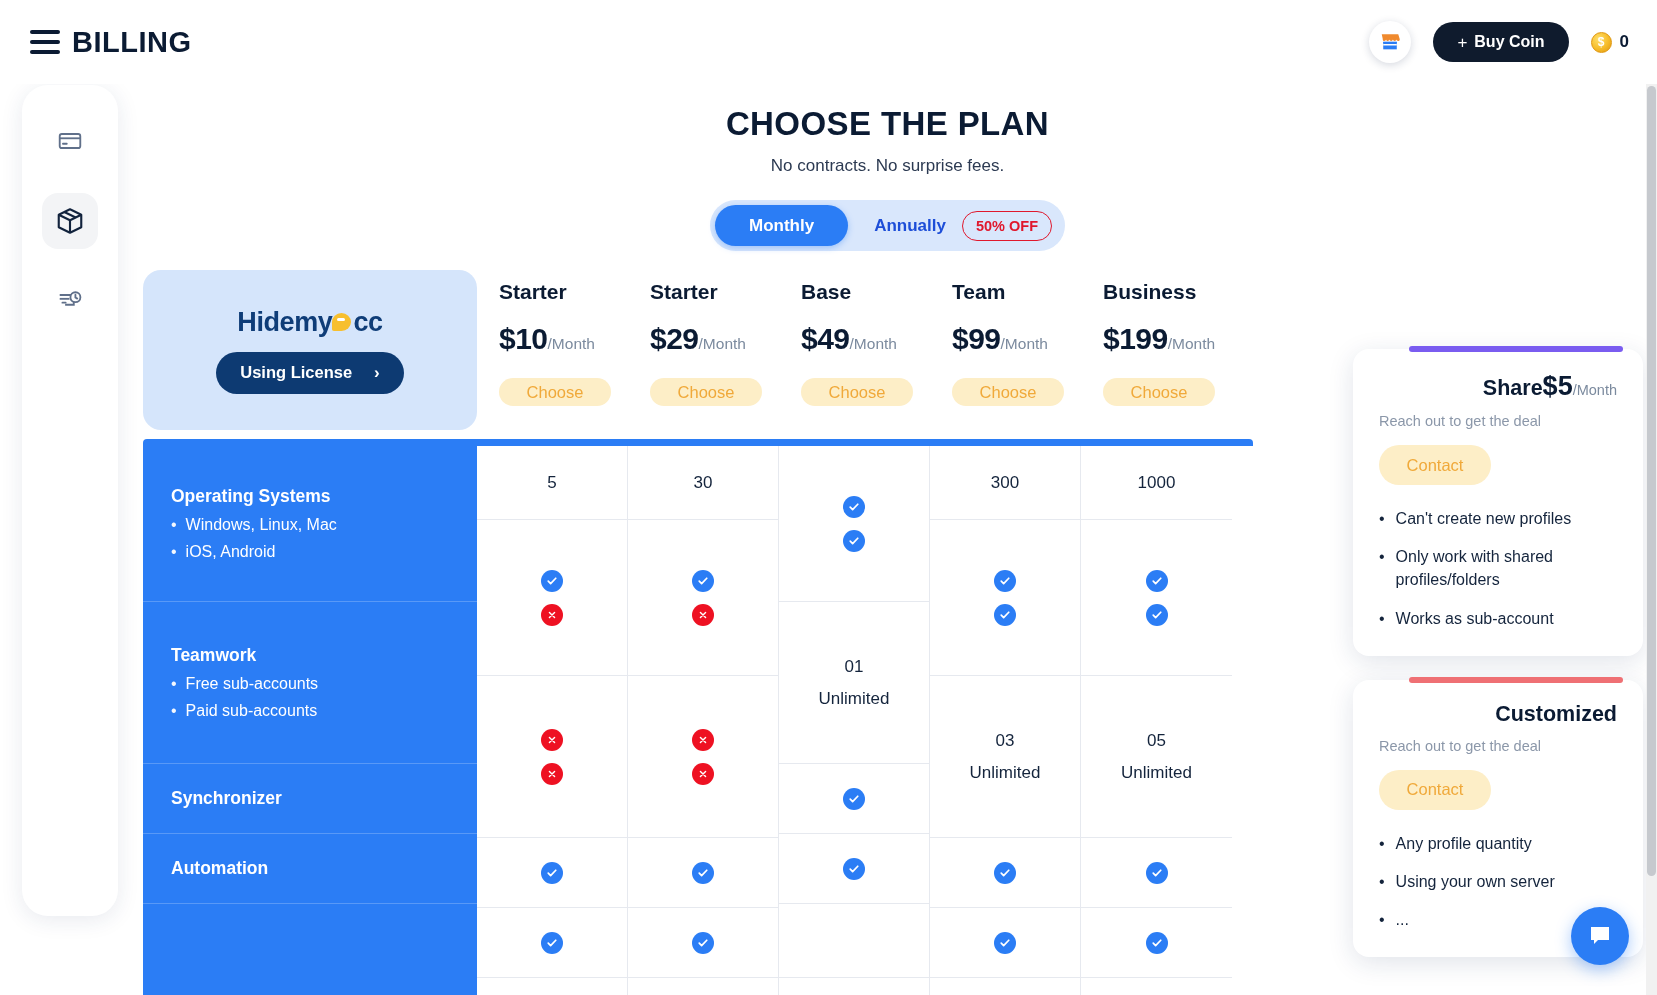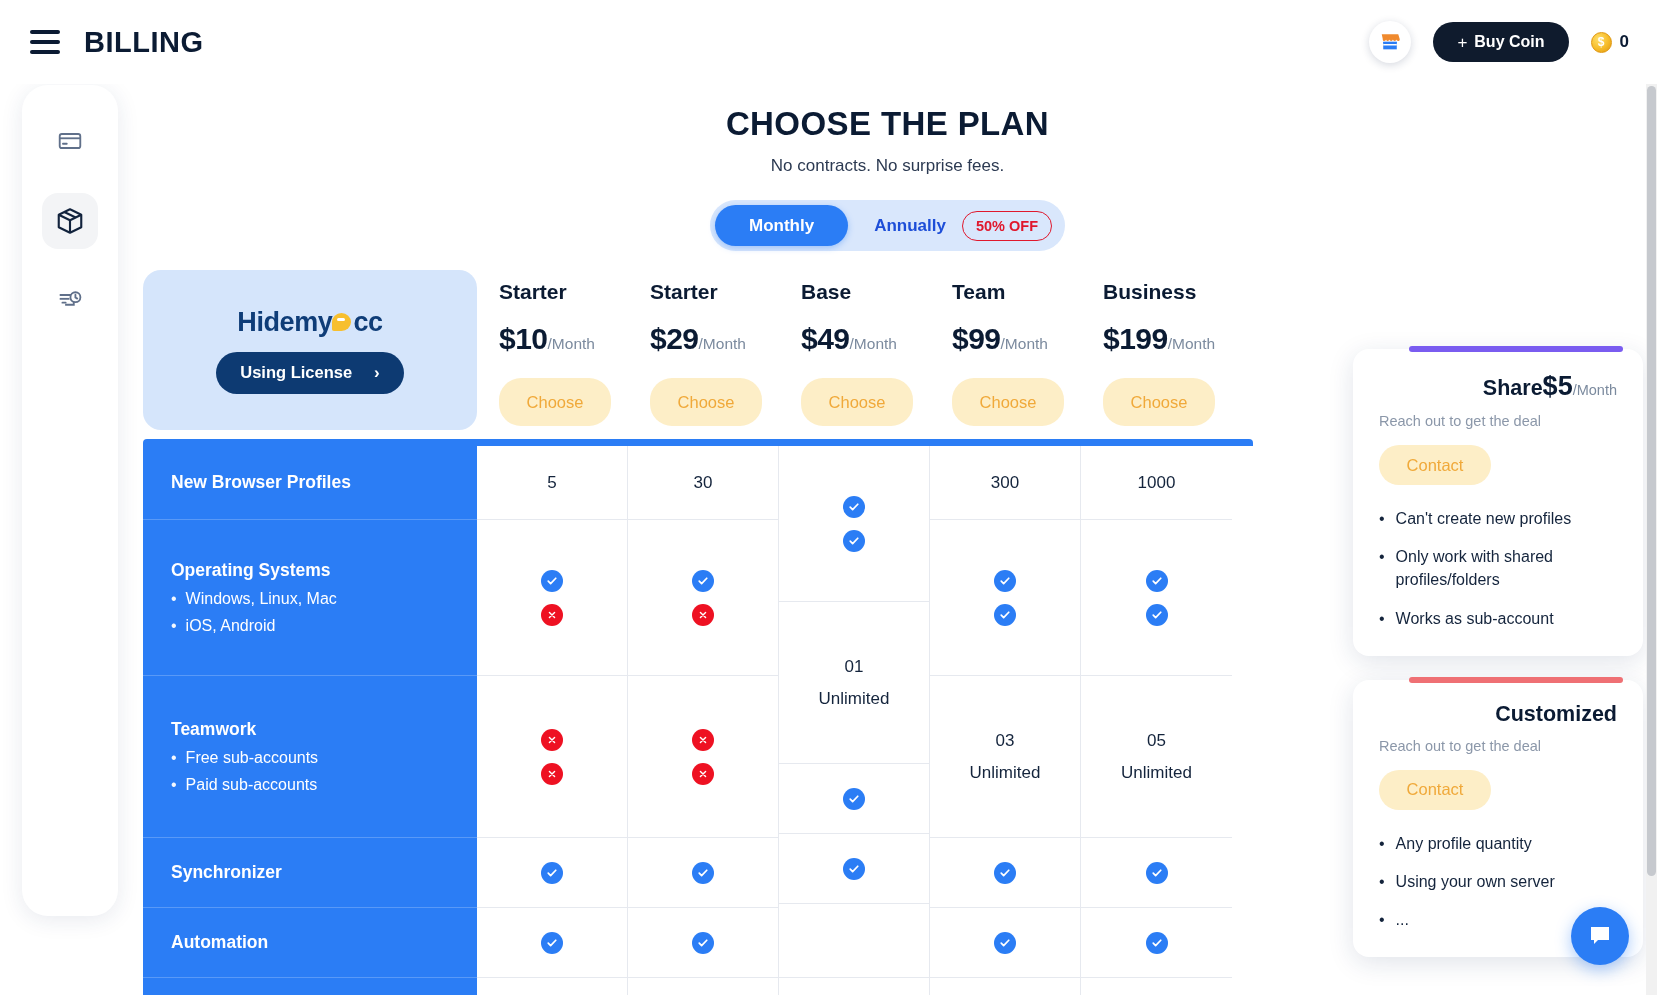--- a/index.html
+++ b/index.html
@@ -11,21 +11,21 @@
     background: #ffffff;
     color: #0b1b33;
   }
   #root { position: relative; width: 1657px; height: 995px; overflow: hidden; background:#fff; }
 
   
   .header {
     position: absolute; top: 0; left: 0; width: 1657px; height: 84px;
     display: flex; align-items: center; background: #fff; z-index: 40;
   }
-  .hdr-left { display: flex; align-items: center; gap: 24px; padding-left: 30px; }
+  .hdr-left { display: flex; align-items: center; gap: 12px; padding-left: 30px; }
   .hamburger { width: 30px; height: 24px; display: flex; flex-direction: column;
                justify-content: space-between; cursor: pointer; }
   .hamburger span { display: block; height: 4px; border-radius: 2px; background: #0b1b33; }
   .hamburger span:nth-child(1){ width: 30px; }
   .hamburger span:nth-child(2){ width: 30px; }
   .hamburger span:nth-child(3){ width: 30px; }
   .page-title { font-size: 29px; font-weight: 700; letter-spacing: .5px; color:#0b1b33; }
 
   .hdr-right { margin-left: auto; display: flex; align-items: center; gap: 22px; padding-right: 28px; }
   .store-btn {
@@ -118,21 +118,21 @@
   .license-btn .chev { font-size: 17px; font-weight: 700; }
 
   .plan-cols { position: absolute; left: 356px; top: 0; width: 1140px; display: flex; }
   .plan-col { width: 151px; margin-right: 0; }
   .plan-col .pname { font-size: 21px; font-weight: 600; color: #0b1b33; margin-top: 10px; }
   .plan-col .pprice { margin-top: 18px; white-space: nowrap; }
   .plan-col .pprice b { font-size: 30px; font-weight: 700; color: #0b1b33; letter-spacing: -.5px; }
   .plan-col .pprice span { font-size: 15.5px; color: #7b8a9e; font-weight: 400; }
   .choose-btn {
     margin-top: 22px; background: #fdeec7; color: #f0a93a; border: none; cursor: pointer;
-    border-radius: 22px; height: 48px; width: 112px; font-size: 16.5px; font-weight: 500;
+    border-radius: 22px; height: 28px; width: 112px; font-size: 16.5px; font-weight: 500;
     font-family: "Liberation Sans", sans-serif;
   }
 
   
   .table-wrap { position: absolute; left: 25px; top: 355px; width: 1500px; }
   .table-topbar { height: 7px; background: #2b7df5; border-radius: 4px 4px 0 0; width: 1110px; margin-left: 0; }
   .table { display: flex; }
   .feat-col {
     width: 334px; background: #2b7df5; color: #fff; border-radius: 0 0 0 0;
     flex: 0 0 334px;
@@ -299,23 +299,20 @@
           <div class="plan-col"><div class="pname">Base</div><div class="pprice"><b>$49</b><span>/Month</span></div><button class="choose-btn">Choose</button></div>
           <div class="plan-col"><div class="pname">Team</div><div class="pprice"><b>$99</b><span>/Month</span></div><button class="choose-btn">Choose</button></div>
           <div class="plan-col"><div class="pname">Business</div><div class="pprice"><b>$199</b><span>/Month</span></div><button class="choose-btn">Choose</button></div>
         </div>
     </div>
 
     <div class="table-wrap">
       <div class="table-topbar"></div>
       <div class="table">
         <div class="feat-col" id="feat-col">
-            <div class="feat-cell r0">
-              <div class="feat-title">New Browser Profiles</div>
-            </div>
             <div class="feat-cell r1">
               <div class="feat-title">Operating Systems</div>
               <div class="feat-li">
                 <span class="dot">•</span>
                 <span>Windows, Linux, Mac</span>
               </div>
               <div class="feat-li">
                 <span class="dot">•</span>
                 <span>iOS, Android</span>
               </div>

